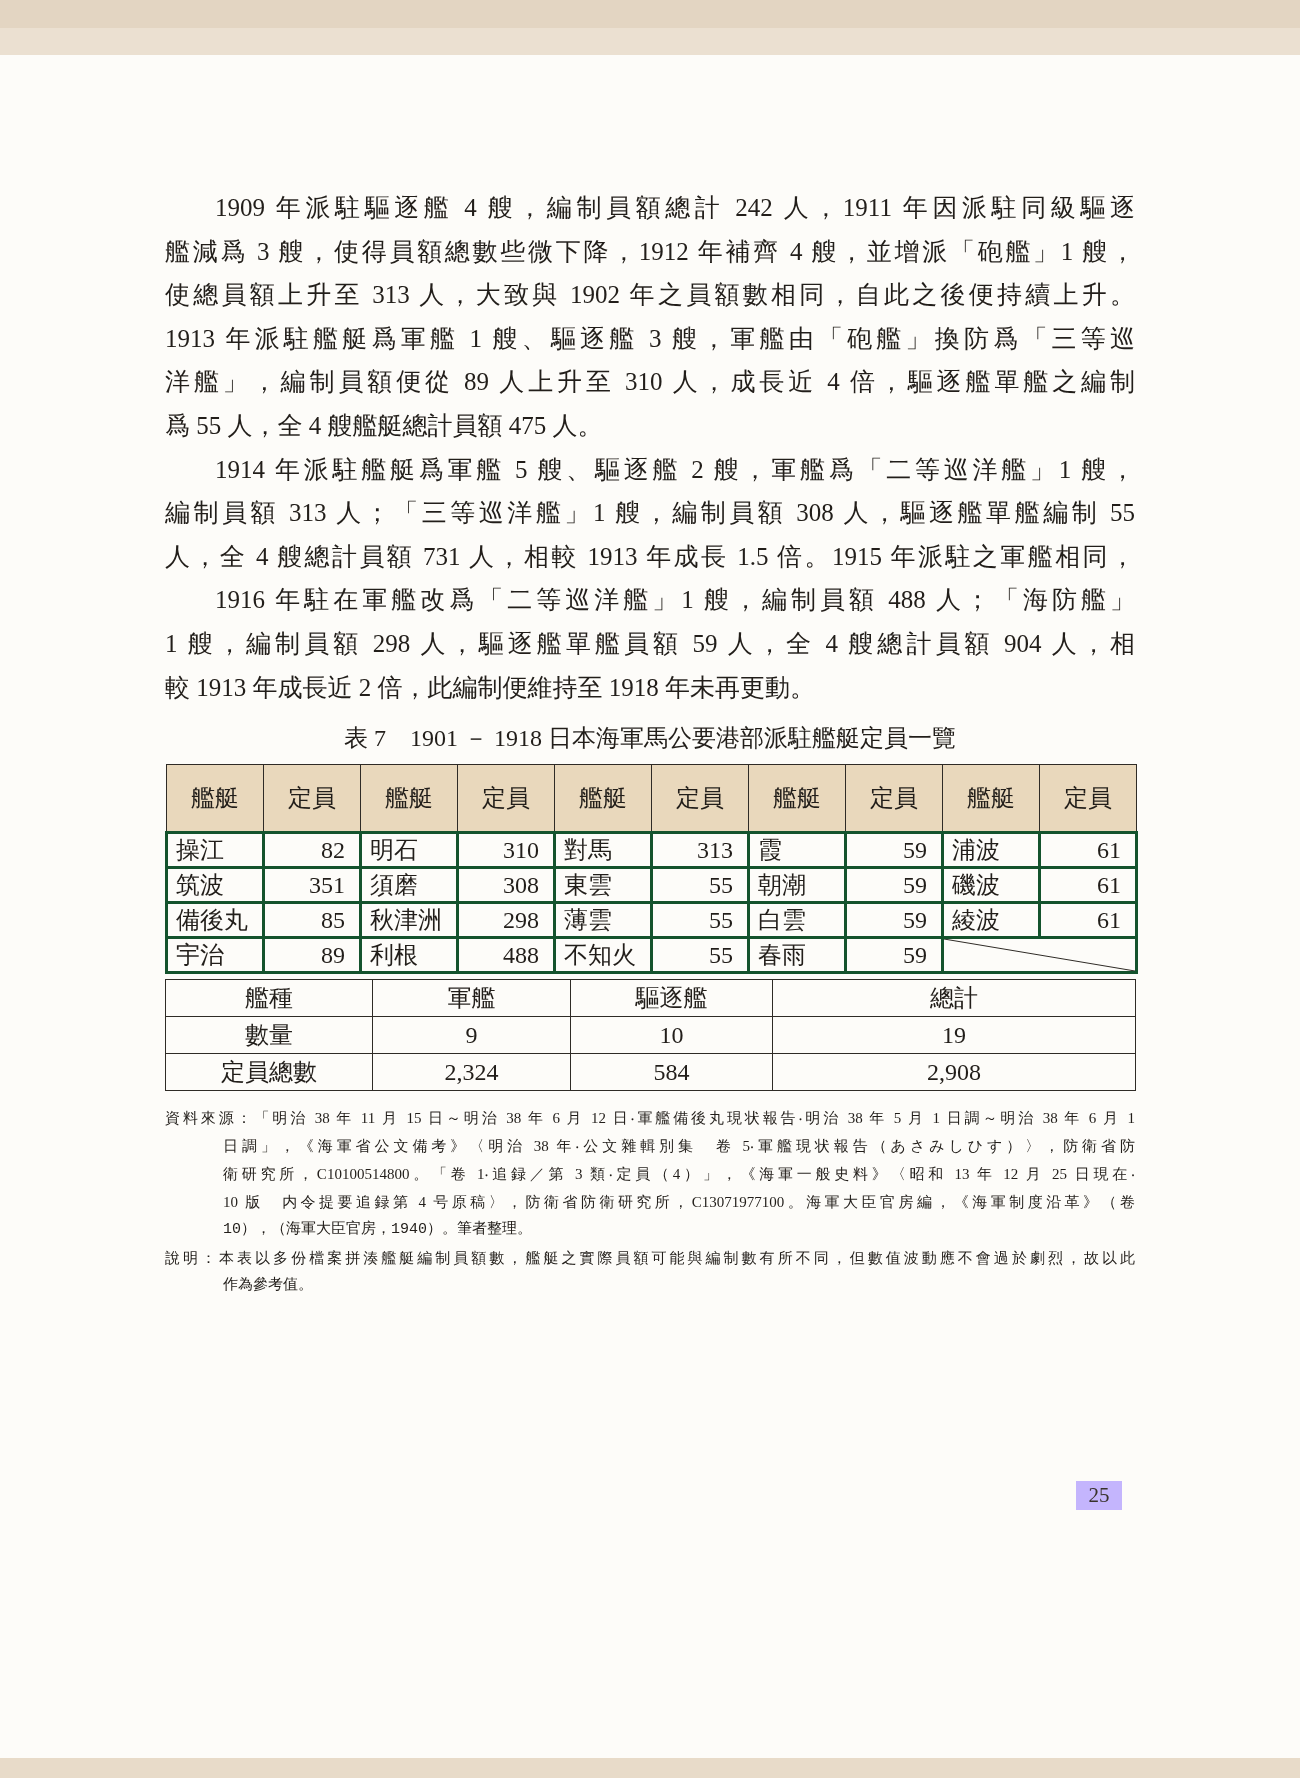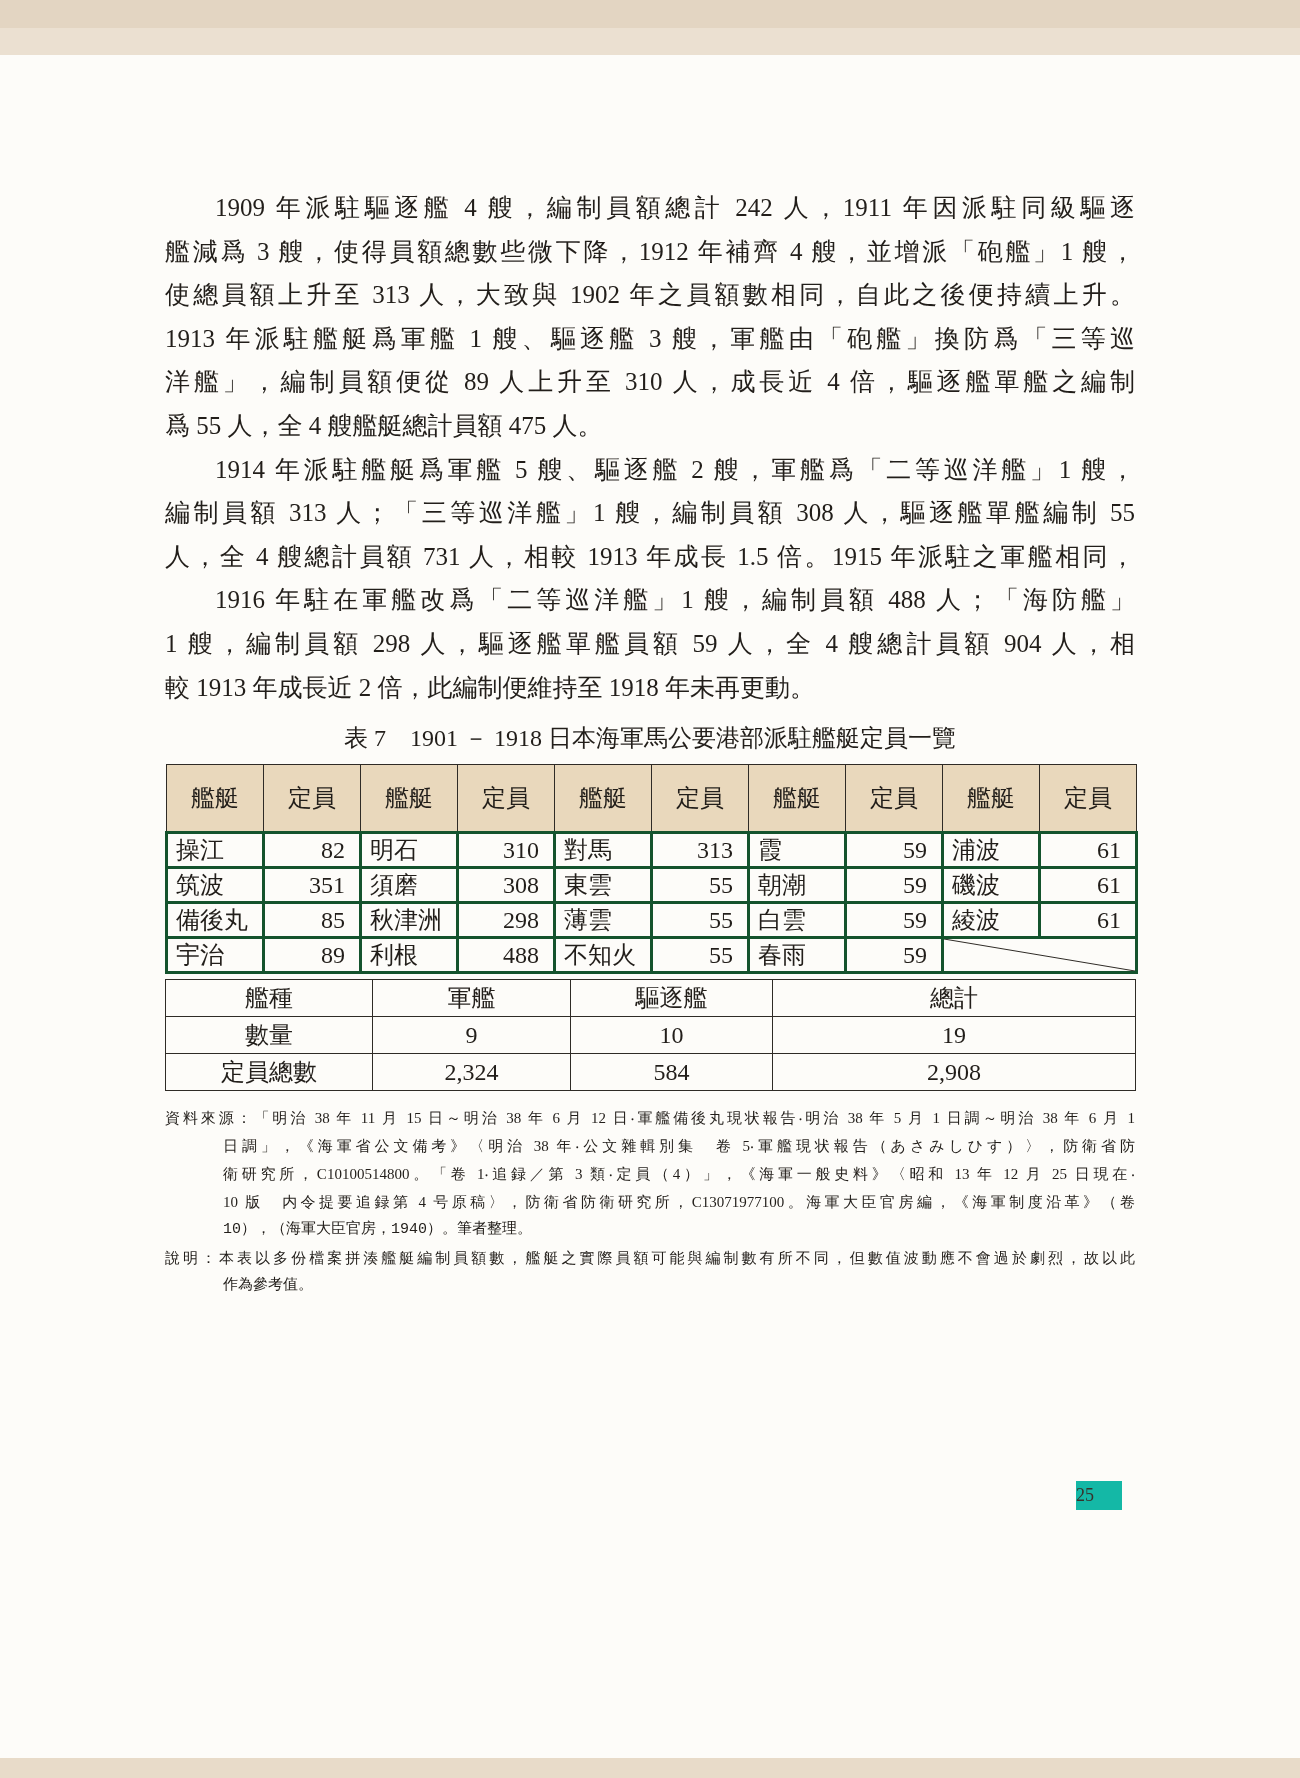--- a/index.html
+++ b/index.html
@@ -46,22 +46,22 @@
     text-align: center; padding: 0 6px;
   }
 
   .notes { margin-top: 13px; font-size: 15px; line-height: 28px; }
   .nline { margin: 0; text-align: justify; text-align-last: justify; }
   .nline.cont { padding-left: 58px; }
   .nline.short { text-align-last: left; font-family: Liberation Mono, monospace; }
 
   .page-num {
     position: absolute; left: 1076px; top: 1481px; width: 46px; height: 29px;
-    background: #14b8a6; color: #38322b;
-    font-size: 18px; line-height: 29px; 
+    background: #c4b5fd; color: #38322b;
+    font-size: 21px; line-height: 29px; text-align: center;
   }
 </style>
 </head>
 <body>
 
 <div class="band-top"></div>
 
 <main class="content">
 
   <section>

